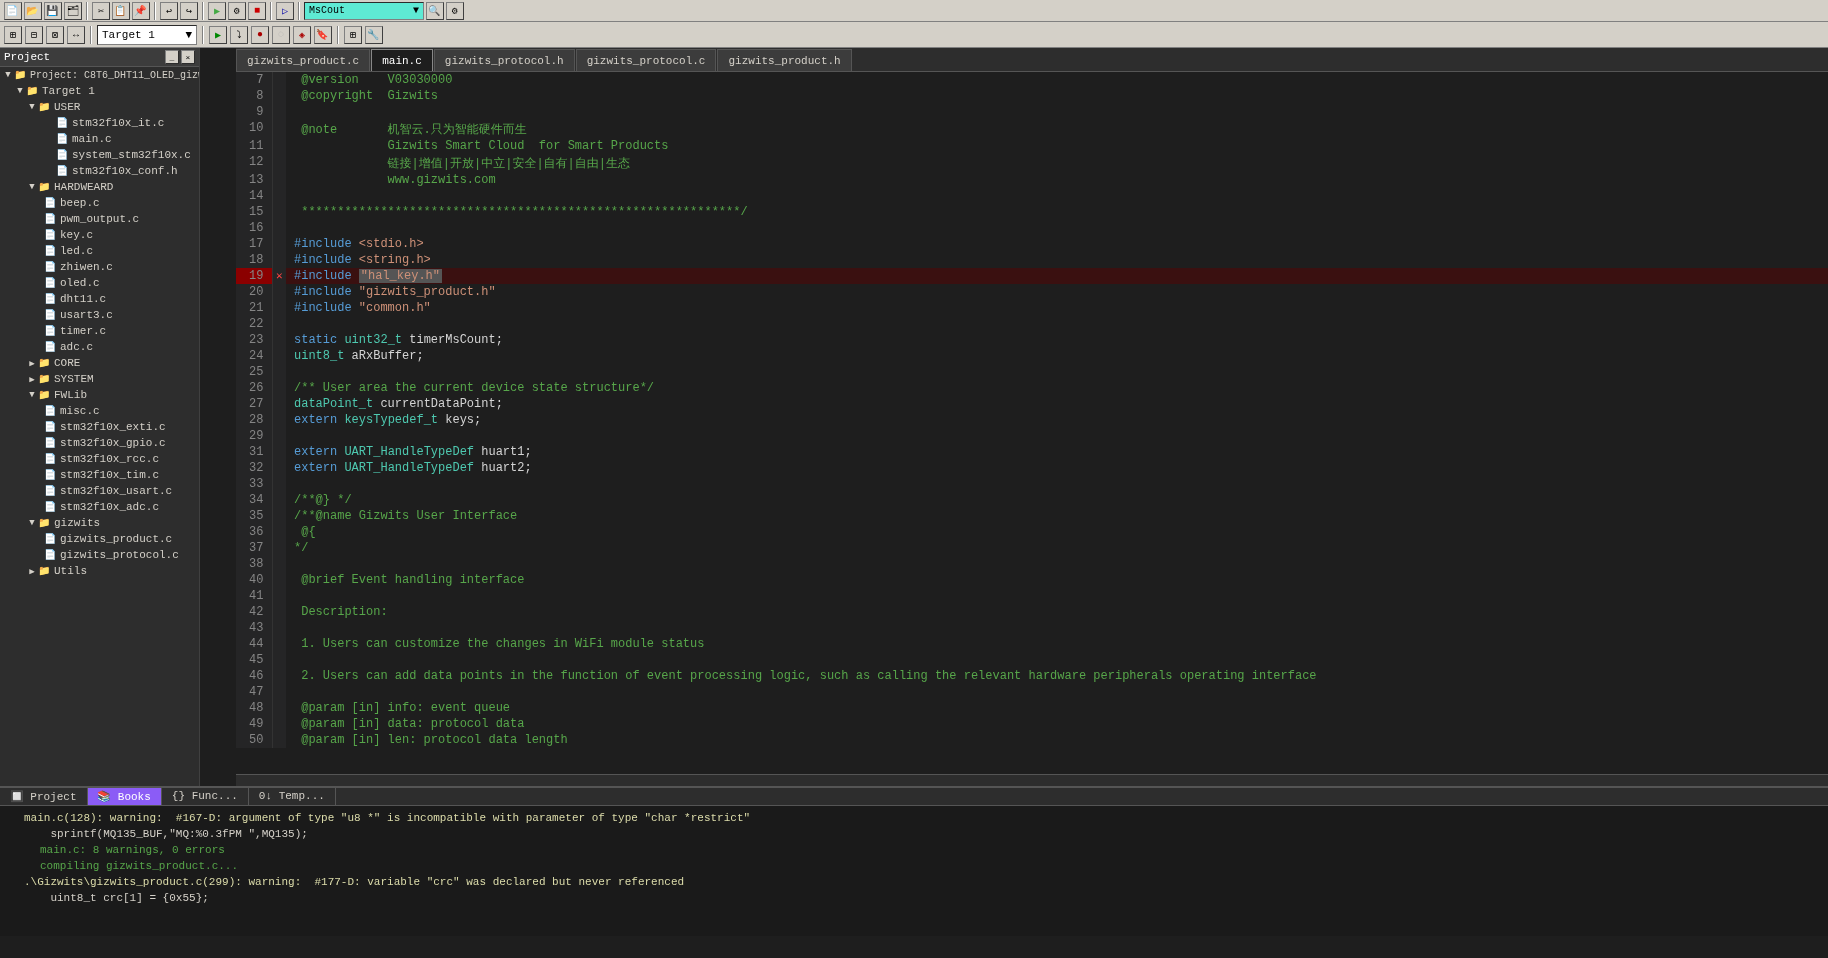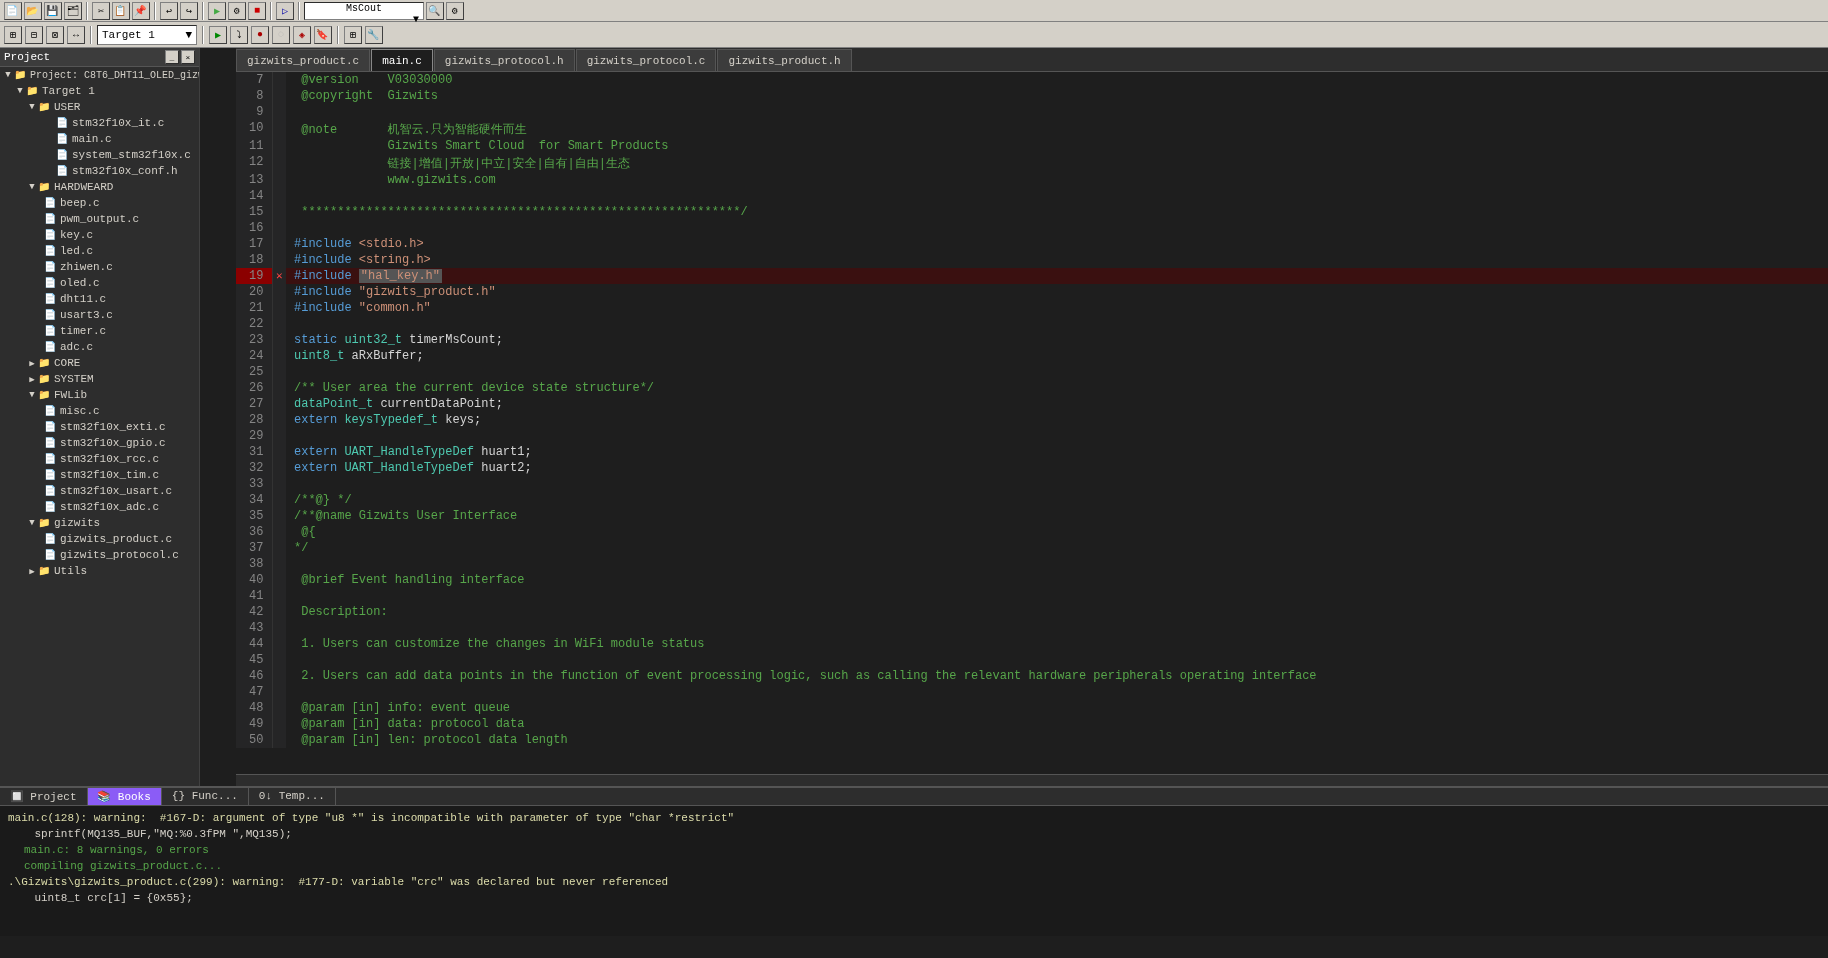--- a/index.html
+++ b/index.html
@@ -195,21 +195,21 @@
       cursor: pointer;
       border-right: 1px solid #555;
     }
     .bottom-tab.active {
       background: #8b5cf6;
       color: #fff;
     }
     .build-output {
       flex: 1;
       overflow-y: auto;
-      padding: 4px 8px;
+      padding: 4px 24px;
       color: #d4d0c8;
       font-size: 11px;
       font-family: 'Courier New', monospace;
     }
     .build-line { line-height: 16px; white-space: pre; }
     .build-warning { color: #dcdcaa; }
     .build-info { color: #57a64a; margin-left: 16px; }
     
     
     .sidebar::-webkit-scrollbar, .editor-area::-webkit-scrollbar { width: 8px; height: 8px; }
@@ -237,21 +237,21 @@
   <div class="toolbar-separator"></div>
   <div class="toolbar-btn">↩</div>
   <div class="toolbar-btn">↪</div>
   <div class="toolbar-separator"></div>
   <div class="toolbar-btn" style="color:#4a4;">▶</div>
   <div class="toolbar-btn">⚙</div>
   <div class="toolbar-btn" style="color:#c00;">■</div>
   <div class="toolbar-separator"></div>
   <div class="toolbar-btn" style="color:#00a;">▷</div>
   <div class="toolbar-separator"></div>
-  <div style="background:#ffffff; border:1px inset #808080; height:18px; width:120px; font-size:10px; display:flex; align-items:center; padding:0 4px;flex-direction:column;">
+  <div style="background:#5eead4; border:1px inset #808080; height:18px; width:120px; font-size:10px; display:flex; align-items:center; padding:0 4px;">
     <span>MsCout</span>
     <span style="margin-left:auto;">▼</span>
   </div>
   <div class="toolbar-btn">🔍</div>
   <div class="toolbar-btn">⚙</div>
 </div>
 
 <div class="toolbar-second">
   <div class="toolbar-btn">⊞</div>
   <div class="toolbar-btn">⊟</div>

